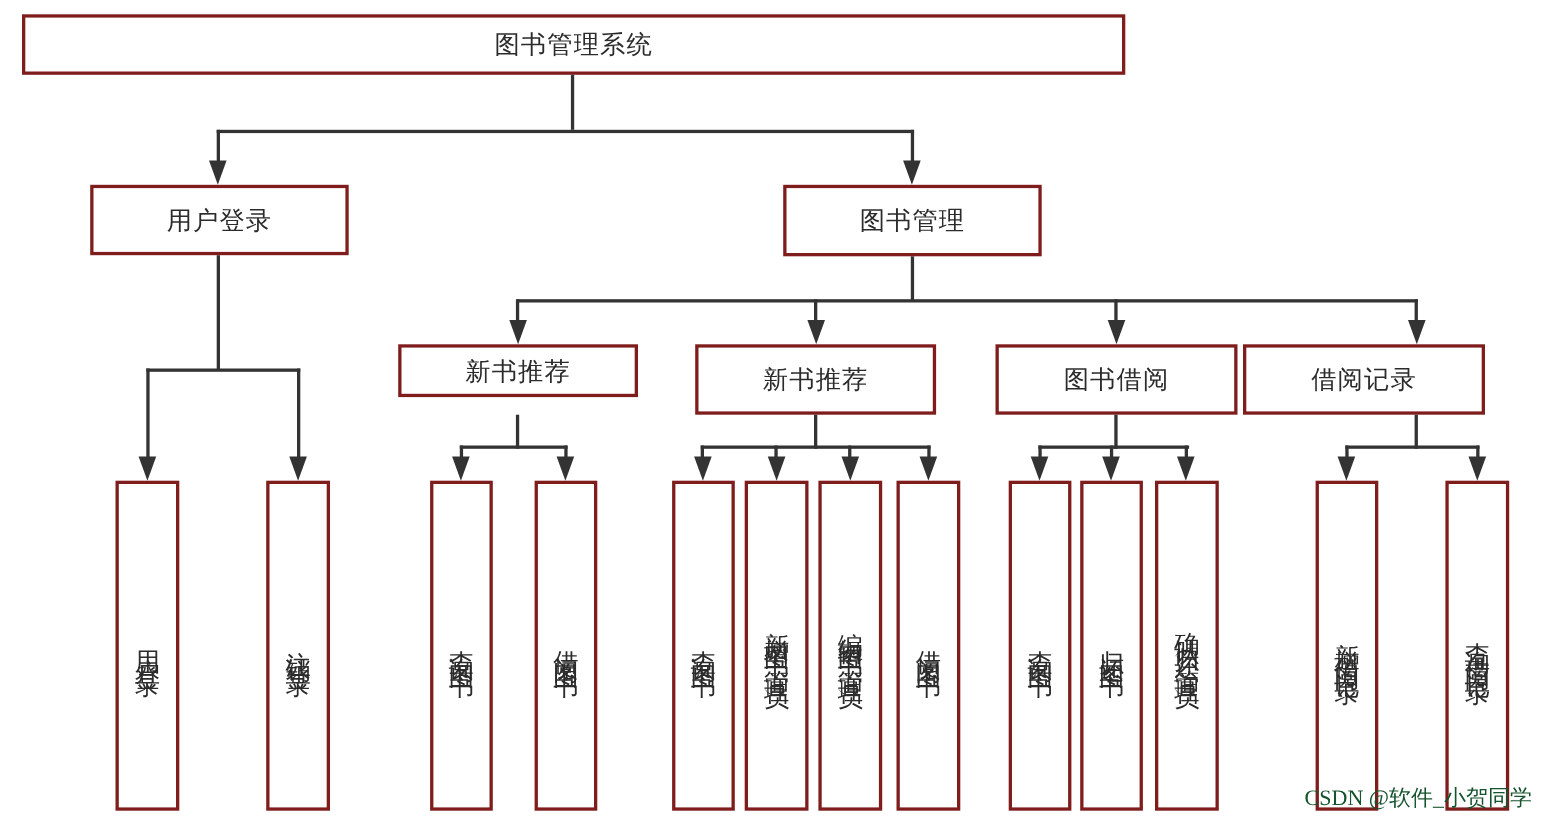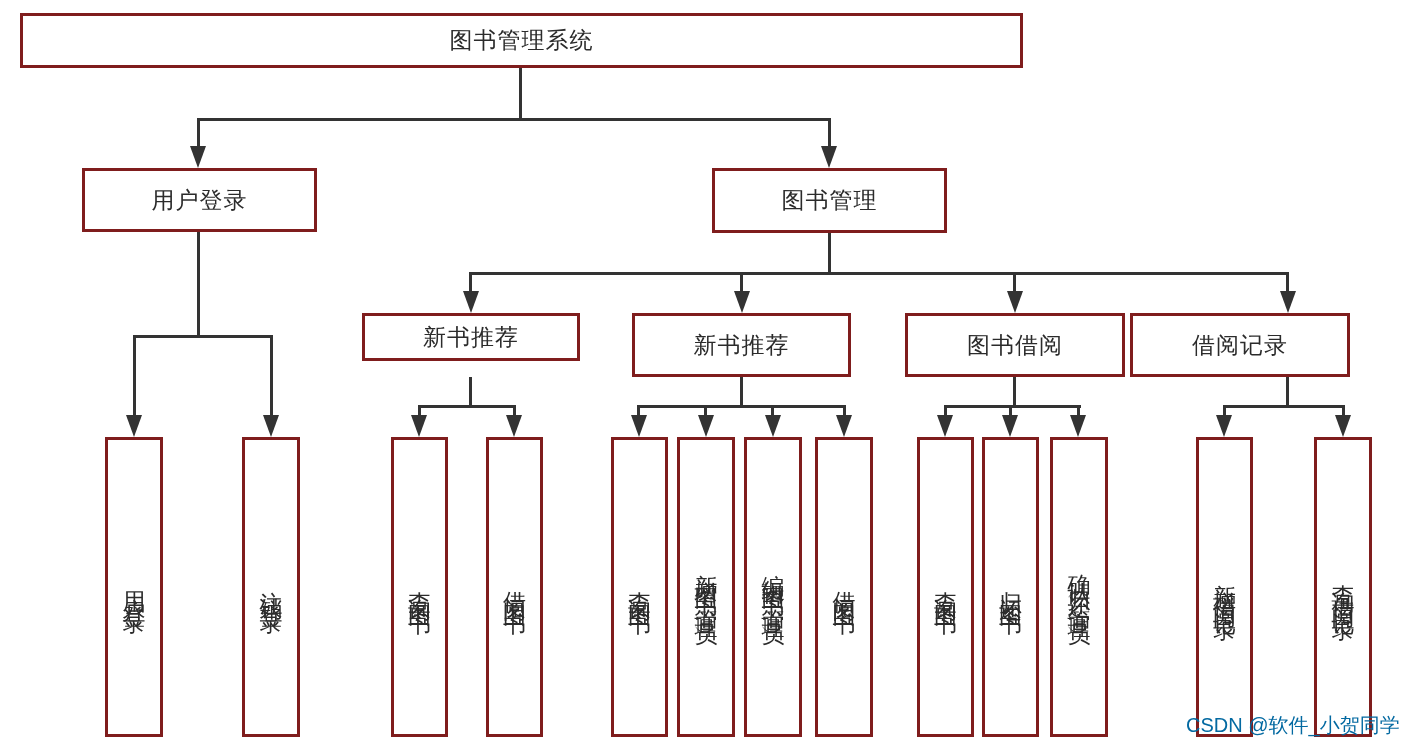--- a/index.html
+++ b/index.html
@@ -34,22 +34,23 @@
   .arrow{
     position:absolute;width:0;height:0;
     border-left:8px solid transparent;
     border-right:8px solid transparent;
     border-top:22px solid #333333;
   }
   .watermark{
     position:absolute;
     left:1186px;top:712px;
     font-size:20px;
-    color:#0369a1;
+    color:#14532d;
     white-space:nowrap;
+    font-family:Liberation Serif, serif;
   }
 </style>
 </head>
 <body>
 
 <div class="canvas">
 
   <div class="node" style="left:20px;top:13px;width:1003px;height:55px">图书管理系统</div>
 
   <div class="line" style="left:519px;top:68px;width:3px;height:50px"></div>

